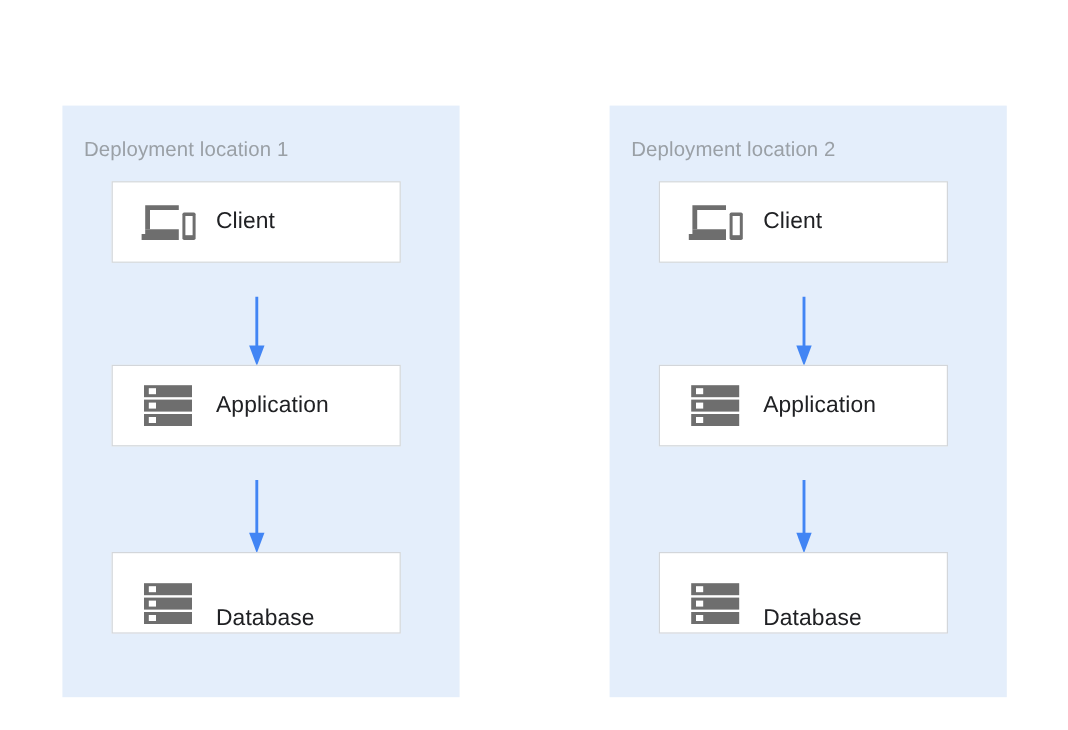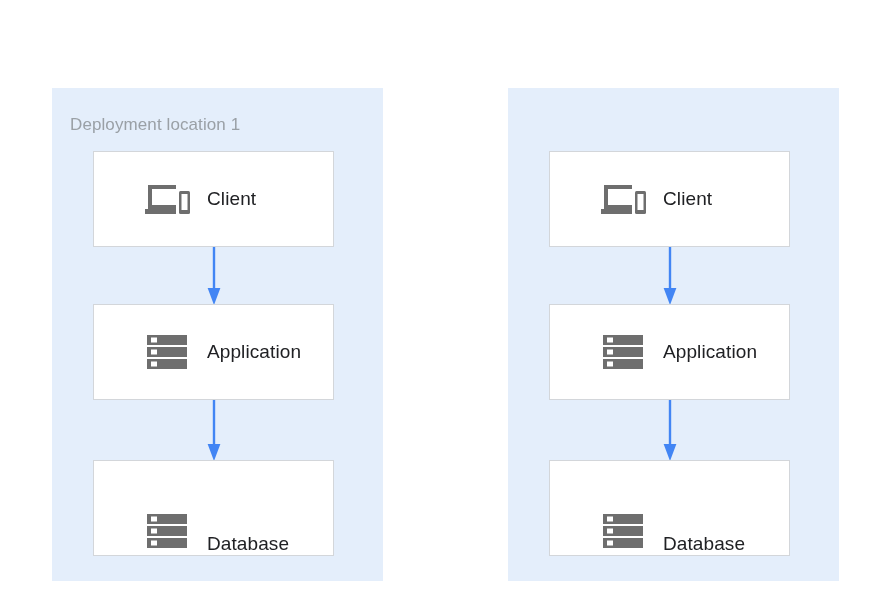--- a/index.html
+++ b/index.html
@@ -44,27 +44,26 @@
     color: #9aa0a6;
     white-space: nowrap;
     letter-spacing: 0.1px;
   }
 
   
   .node {
     position: absolute;
     left: 41px;
     width: 241px;
-    height: 96px;
+    height: 68px;
     background: #ffffff;
     border: 1px solid #d3d6da;
     box-sizing: border-box;
     display: flex;
     align-items: center;
-    padding-left: 27px;
   }
   .node.client      { top: 63px;  }
   .node.application { top: 216px; }
   .node.database    { top: 372px; align-items: flex-end; }
 
   .node-icon {
     width: 56px;
     height: 48px;
     margin-left: 18px;
     flex: 0 0 auto;
@@ -155,20 +154,21 @@
           <rect x="6" y="31.5" width="6" height="5" fill="#ffffff"></rect>
         </svg>
       </div>
       <div class="node-label">Database</div>
     </div>
 
   </div>
 
   <div class="panel right">
 
+    <div class="panel-title">Deployment location 2</div>
 
     <div class="node client">
       <div class="node-icon">
         <svg width="48" height="40" viewBox="0 0 48 40" aria-hidden="true">
           <path d="M5 6 h28 v4 H9 v16 H5 Z" fill="#6e6e6e"></path>
           <path d="M5 26 h28 v4 H5 Z" fill="#6e6e6e"></path>
           <rect x="2" y="30" width="31" height="5" fill="#6e6e6e"></rect>
           <rect x="36" y="12" width="11" height="23" rx="1.5" fill="#6e6e6e"></rect>
           <rect x="38.5" y="15" width="6" height="16" fill="#ffffff"></rect>
         </svg>

